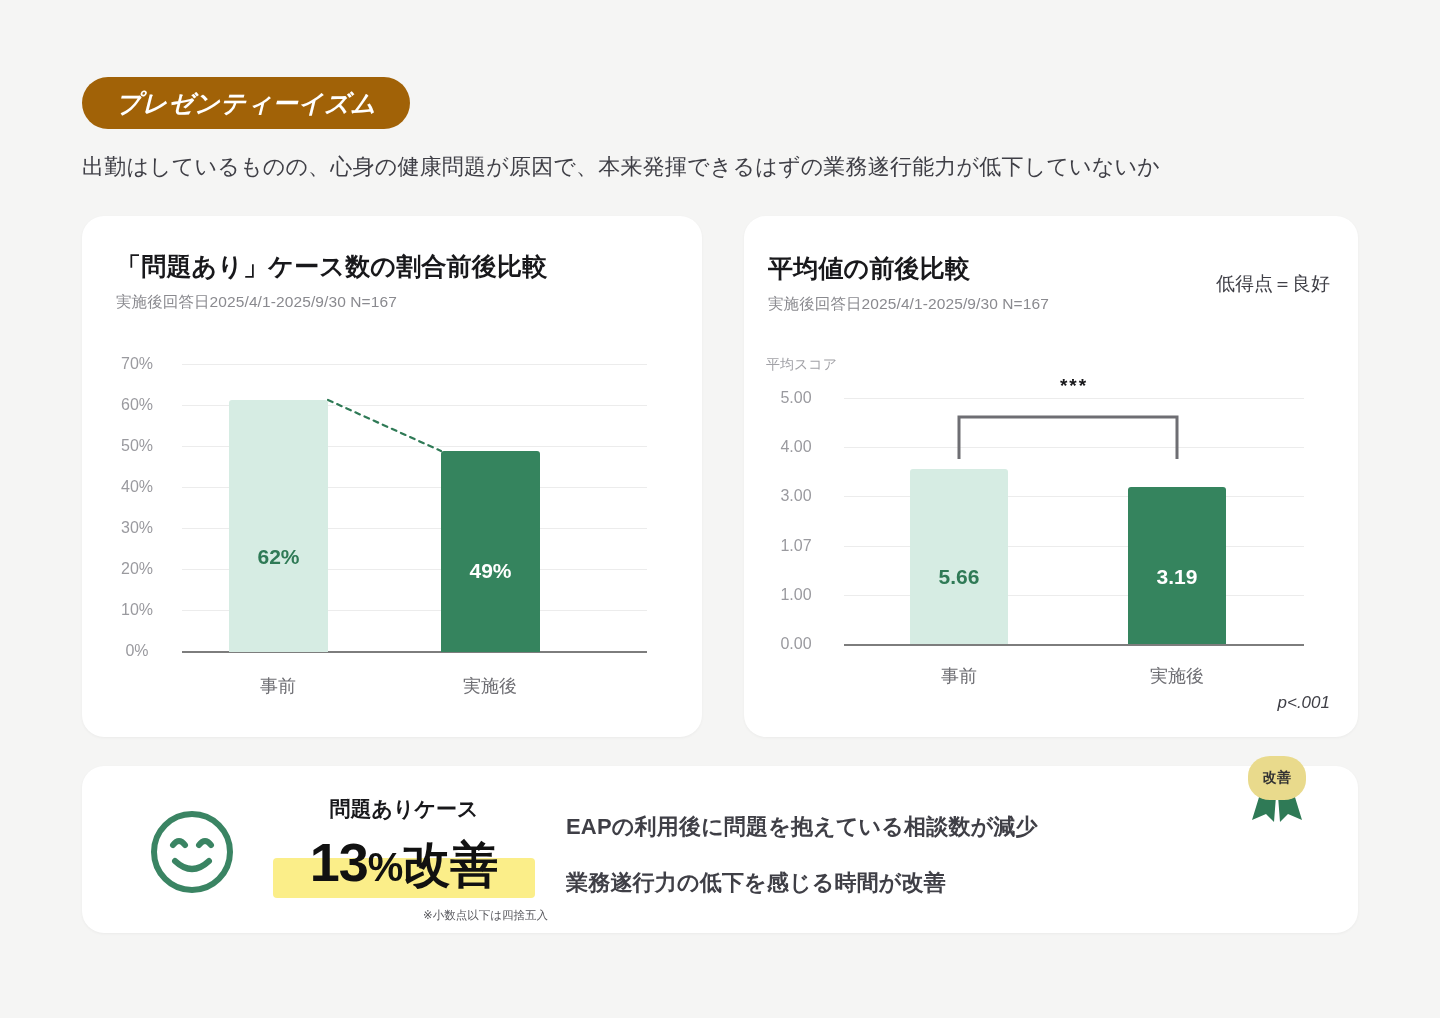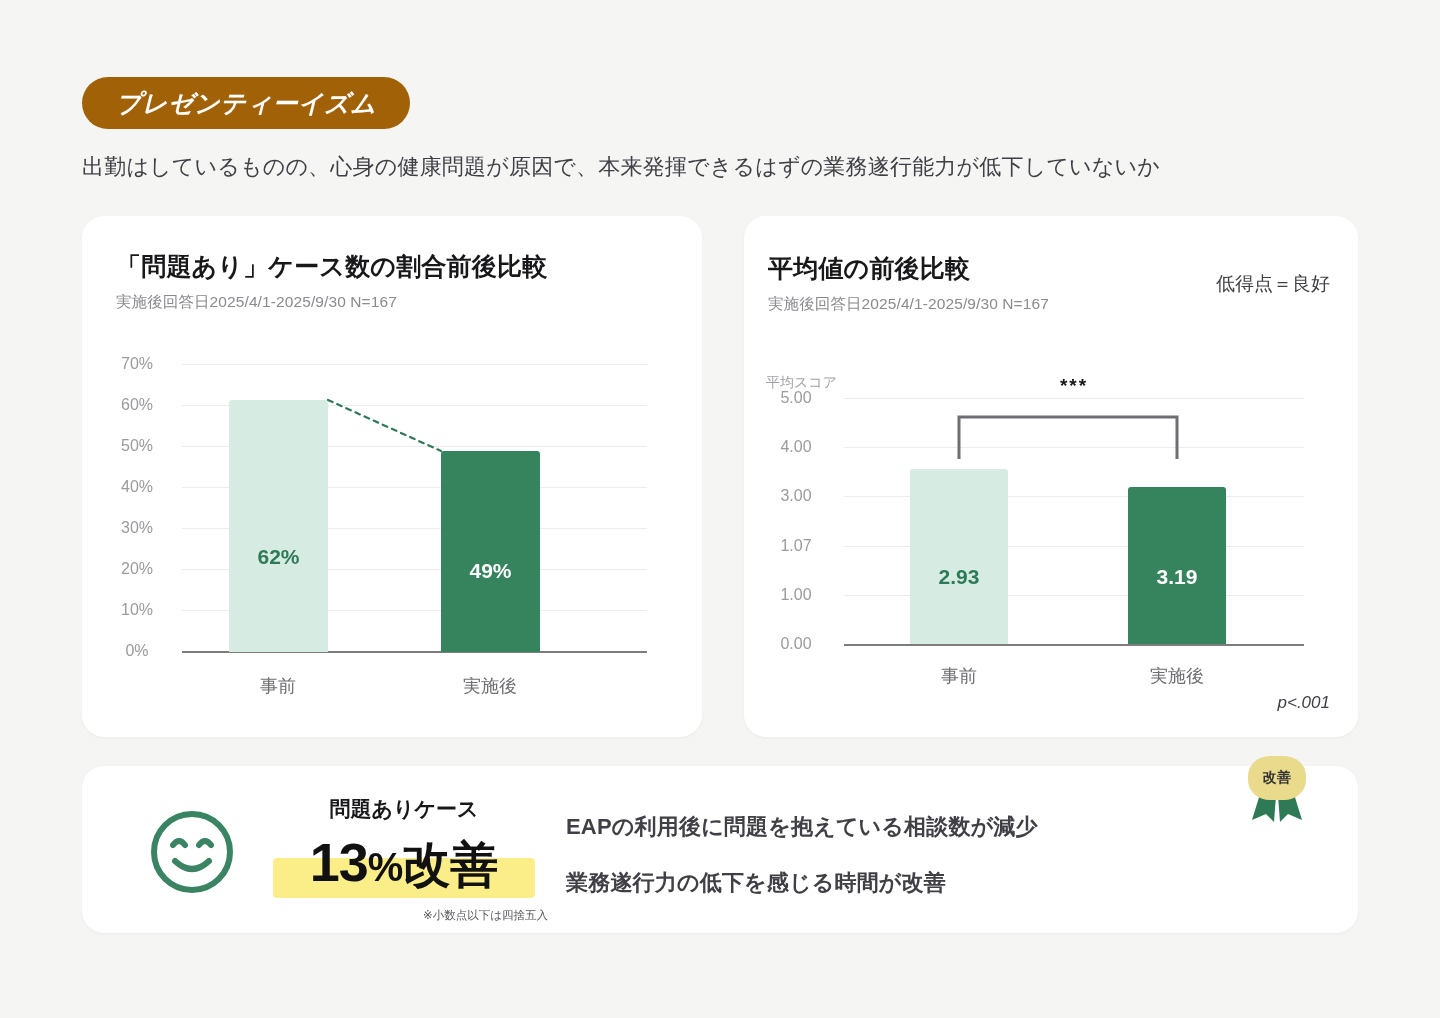--- a/index.html
+++ b/index.html
@@ -296,33 +296,33 @@
     <div class="xtick" style="left:97px;  top:458px; width:198px;">事前</div>
     <div class="xtick" style="left:309px; top:458px; width:198px;">実施後</div>
   </div>
 
   <div class="card" id="card-right">
 
     <div class="card-title" style="left:24px; top:36px;">平均値の前後比較</div>
     <div class="card-sub" style="left:24px; top:78px;">実施後回答日2025/4/1-2025/9/30 N=167</div>
     <div class="card-note" style="right:28px; top:55px;">低得点＝良好</div>
 
-    <div class="yaxis-label" style="left:22px; top:140px;margin-top:18px;">平均スコア</div>
+    <div class="yaxis-label" style="left:22px; top:140px;">平均スコア</div>
 
     <div class="plot" style="left:100px; top:182px; width:460px; height:247px;">
 
       <div class="gridline" style="top:0px;   width:460px;"></div>
       <div class="gridline" style="top:49px;  width:460px;"></div>
       <div class="gridline" style="top:98px;  width:460px;"></div>
       <div class="gridline" style="top:148px; width:460px;"></div>
       <div class="gridline" style="top:197px; width:460px;"></div>
       <div class="gridline axis" style="top:246px;width:460px;"></div>
 
       <div class="bar pre" style="left:66px; top:71px; width:98px; height:175px;">
-        <div class="bar-value pre" style="top:96px;">2.93</div>
+        <div class="bar-value pre" style="top:96px;">5.66</div>
       </div>
 
       <div class="bar post" style="left:284px; top:89px; width:98px; height:157px;">
         <div class="bar-value post" style="top:78px;">3.19</div>
       </div>
 
       <svg class="connector" style="left:0; top:0; width:460px; height:247px;" viewBox="0 0 460 247">
         <path d="M 115 61 L 115 19 L 333 19 L 333 61" fill="none" stroke="#6e6e73" stroke-width="3"></path>
       </svg>
     </div>

